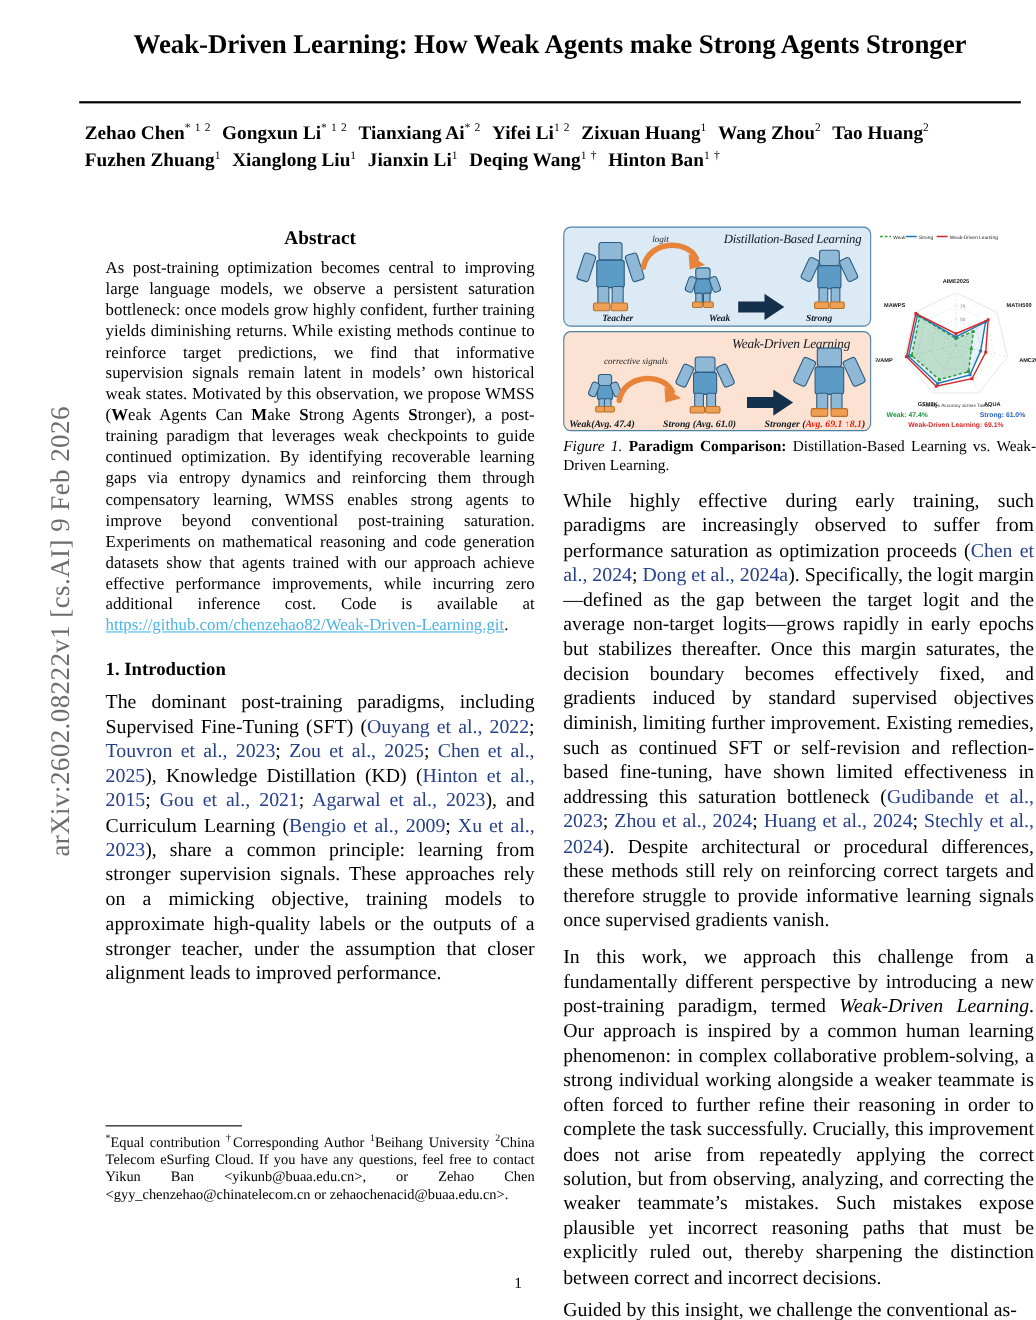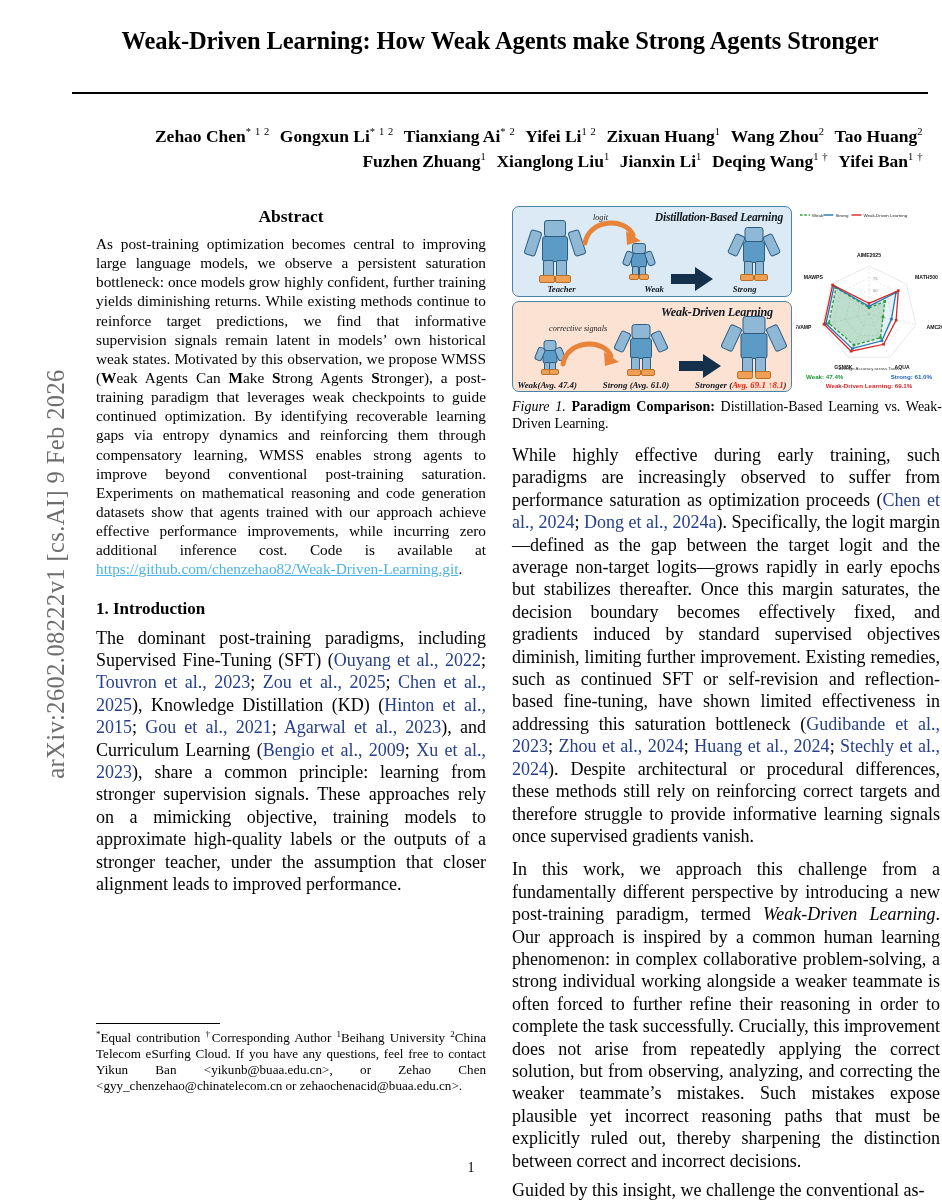--- a/index.html
+++ b/index.html
@@ -45,22 +45,22 @@
   #title-rule {
     position: absolute;
     left: 72px; top: 92px;
     width: 856px; height: 0;
     border-top: 2.2px solid #000;
   }
 
   
   #authors {
     position: absolute;
-    left: 72px; top: 124px; width: 856px;
-    text-align: right;
+    left: 72px; top: 108px; width: 856px;
+    text-align: left;
     font-size: 17.5px;
     font-weight: bold;
     line-height: 1.42;
   }
   #authors sup {
     font-size: 10.5px;
     font-weight: normal;
     vertical-align: super;
     letter-spacing: 0.6px;
   }
@@ -159,21 +159,21 @@
     border: 1.1px solid #4b82a8;
   }
   #box-wdl {
     background: #fbe2d3;
     border: 1.1px solid #4b82a8;
   }
   .box-title {
     position: absolute;
     right: 8px; top: 4px;
     font-style: italic;
-    font-weight: bold;
+    font-weight: normal;
     font-size: 11.6px;
     color: #101820;
     letter-spacing: -0.2px;
   }
   #wdl-title { right: 18px; top: 3px; font-size: 12.2px; }
   .box-caption-row {
     position: absolute;
     bottom: 2px; left: 0; right: 0;
     display: flex;
     justify-content: space-around;
@@ -253,21 +253,21 @@
 <div id="title-block">
   <div id="paper-title">Weak-Driven Learning: How Weak Agents make Strong Agents Stronger</div>
 </div>
 <div id="title-rule"></div>
 
 <div id="authors">
   <div>
     <span class="auth"><span>Zehao Chen</span><sup>* 1 2</sup></span><span class="auth"><span>Gongxun Li</span><sup>* 1 2</sup></span><span class="auth"><span>Tianxiang Ai</span><sup>* 2</sup></span><span class="auth"><span>Yifei Li</span><sup>1 2</sup></span><span class="auth"><span>Zixuan Huang</span><sup>1</sup></span><span class="auth"><span>Wang Zhou</span><sup>2</sup></span><span class="auth"><span>Tao Huang</span><sup>2</sup></span>
   </div>
   <div>
-    <span class="auth"><span>Fuzhen Zhuang</span><sup>1</sup></span><span class="auth"><span>Xianglong Liu</span><sup>1</sup></span><span class="auth"><span>Jianxin Li</span><sup>1</sup></span><span class="auth"><span>Deqing Wang</span><sup>1 †</sup></span><span class="auth"><span>Yifei Ban</span><sup>1 †</sup></span>
+    <span class="auth"><span>Fuzhen Zhuang</span><sup>1</sup></span><span class="auth"><span>Xianglong Liu</span><sup>1</sup></span><span class="auth"><span>Jianxin Li</span><sup>1</sup></span><span class="auth"><span>Deqing Wang</span><sup>1 †</sup></span><span class="auth"><span>Hinton Ban</span><sup>1 †</sup></span>
   </div>
 </div>
 
 <div id="col-left">
   <div id="abstract-head">Abstract</div>
   <p class="abs"><span>As post-training optimization becomes central to improving large language models, we observe a persistent saturation bottleneck: once models grow highly confident, further training yields diminishing returns. While existing methods continue to reinforce target predictions, we find that informative supervision signals remain latent in models’ own historical weak states. Motivated by this observation, we propose WMSS (</span><b>W</b><span>eak Agents Can </span><b>M</b><span>ake </span><b>S</b><span>trong Agents </span><b>S</b><span>tronger), a post-training paradigm that leverages weak checkpoints to guide continued optimization. By identifying recoverable learning gaps via entropy dynamics and reinforcing them through compensatory learning, WMSS enables strong agents to improve beyond conventional post-training saturation. Experiments on mathematical reasoning and code generation datasets show that agents trained with our approach achieve effective performance improvements, while incurring zero additional inference cost. Code is available at </span><a class="link" href="#">https://github.com/chenzehao82/Weak-Driven-Learning.git</a><span>.</span></p>
 
   <h2 class="section-head">1. Introduction</h2>
 
   <p class="body"><span>The dominant post-training paradigms, including Supervised Fine-Tuning (SFT) (</span><span class="cite">Ouyang et al., 2022</span><span>; </span><span class="cite">Touvron et al., 2023</span><span>; </span><span class="cite">Zou et al., 2025</span><span>; </span><span class="cite">Chen et al., 2025</span><span>), Knowledge Distillation (KD) (</span><span class="cite">Hinton et al., 2015</span><span>; </span><span class="cite">Gou et al., 2021</span><span>; </span><span class="cite">Agarwal et al., 2023</span><span>), and Curriculum Learning (</span><span class="cite">Bengio et al., 2009</span><span>; </span><span class="cite">Xu et al., 2023</span><span>), share a common principle: learning from stronger supervision signals. These approaches rely on a mimicking objective, training models to approximate high-quality labels or the outputs of a stronger teacher, under the assumption that closer alignment leads to improved performance.</span></p>

